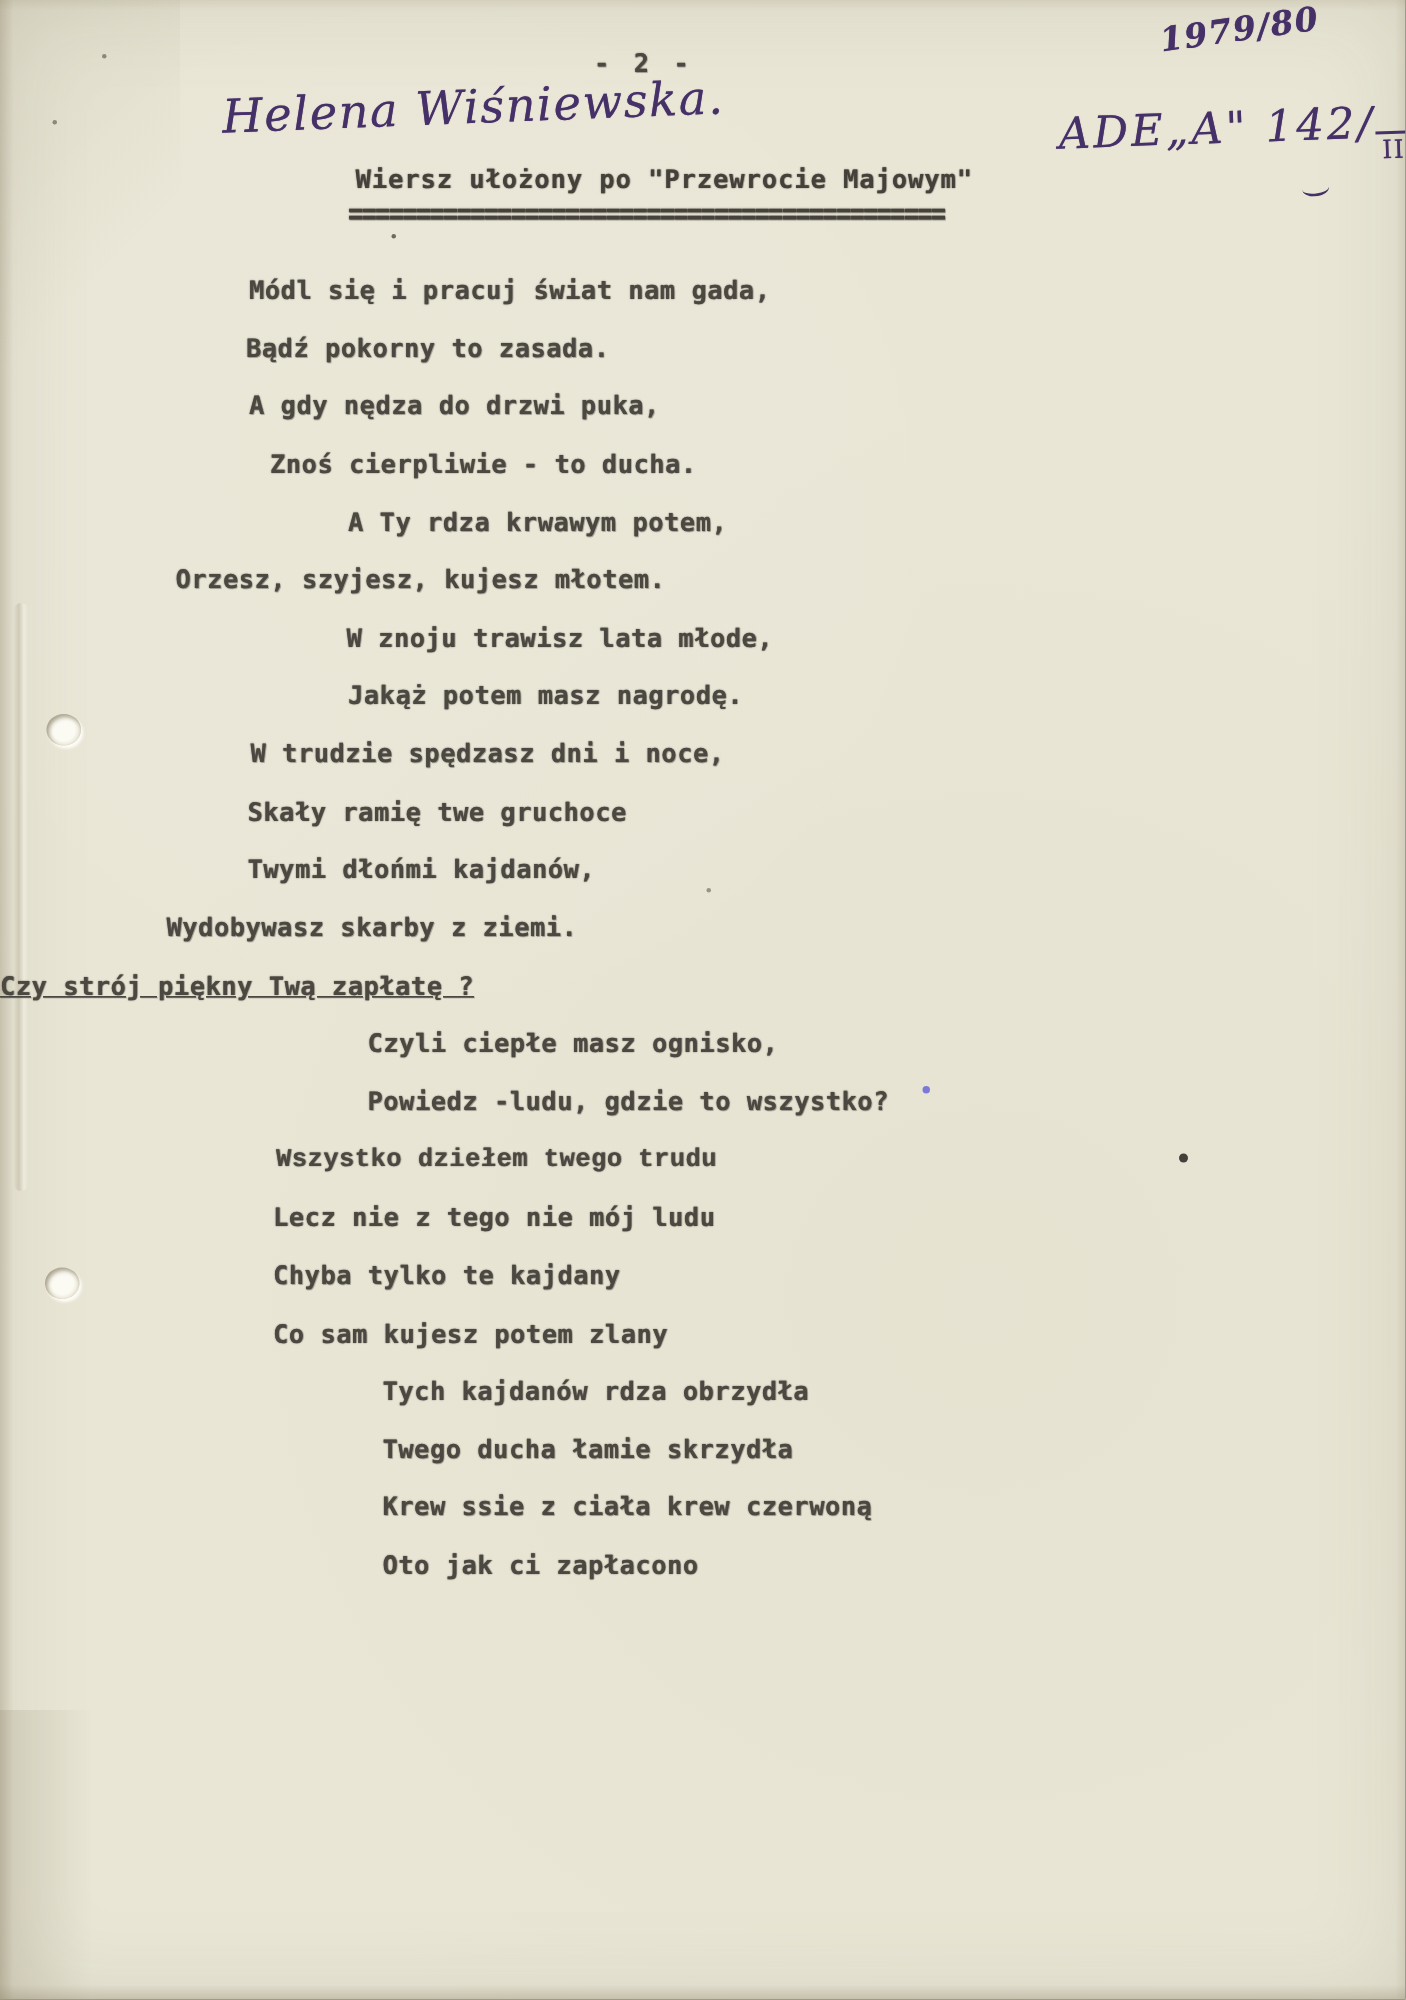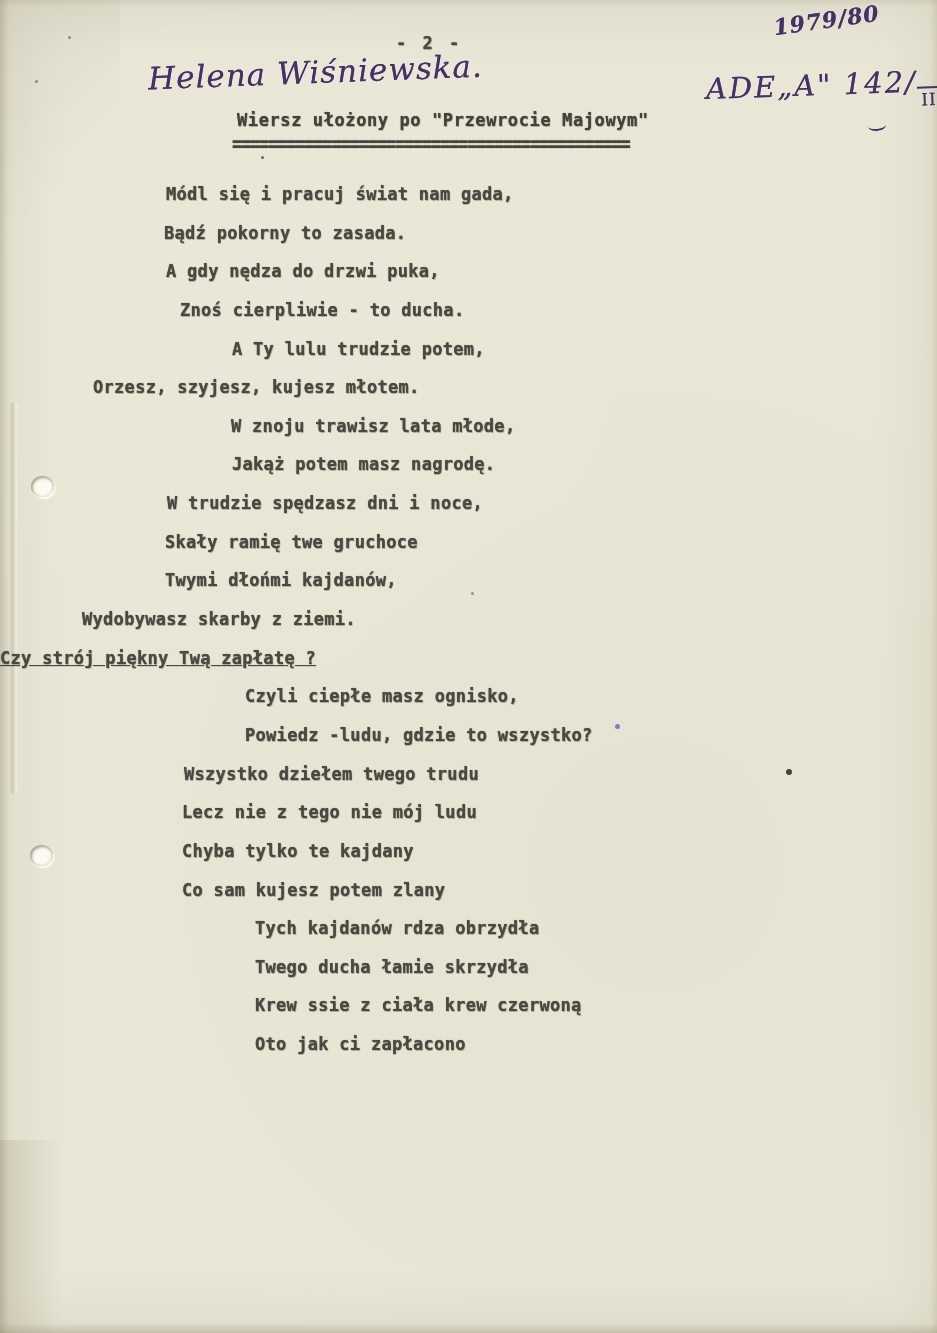--- a/index.html
+++ b/index.html
@@ -84,32 +84,32 @@
   <div class="pen-hook" style="left:868px; top:120px;"></div>
 
   <div class="typed doc-title" style="left:237px; top:110px;">Wiersz ułożony po "Przewrocie Majowym"</div>
   <div class="typed title-underline" style="left:232px; top:133px;">============================================</div>
 
   <div class="poem">
       <div class="poem-line" style="padding-left: 166px;">Módl się i pracuj świat nam gada,</div>
       <div class="poem-line" style="padding-left: 164px;">Bądź pokorny to zasada.</div>
       <div class="poem-line" style="padding-left: 166px;">A gdy nędza do drzwi puka,</div>
       <div class="poem-line" style="padding-left: 180px;">Znoś cierpliwie - to ducha.</div>
-      <div class="poem-line" style="padding-left: 232px;">A Ty lulu trudzie potem,</div>
-      <div class="poem-line" style="padding-left: 93px;">Orzesz, szyjesz, kujesz młotem.</div>
+      <div class="poem-line" style="padding-left: 232px;">A Ty rdza krwawym potem,</div>
+      <div class="poem-line" style="padding-left: 117px;">Orzesz, szyjesz, kujesz młotem.</div>
       <div class="poem-line" style="padding-left: 231px;">W znoju trawisz lata młode,</div>
       <div class="poem-line" style="padding-left: 232px;">Jakąż potem masz nagrodę.</div>
       <div class="poem-line" style="padding-left: 167px;">W trudzie spędzasz dni i noce,</div>
       <div class="poem-line" style="padding-left: 165px;">Skały ramię twe gruchoce</div>
       <div class="poem-line" style="padding-left: 165px;">Twymi dłońmi kajdanów,</div>
-      <div class="poem-line" style="padding-left: 82px;">Wydobywasz skarby z ziemi.</div>
+      <div class="poem-line" style="padding-left: 111px;">Wydobywasz skarby z ziemi.</div>
       <div class="poem-line" style=" text-decoration: underline;">Czy strój piękny Twą zapłatę ?</div>
       <div class="poem-line" style="padding-left: 245px;">Czyli ciepłe masz ognisko,</div>
       <div class="poem-line" style="padding-left: 245px;">Powiedz -ludu, gdzie to wszystko?</div>
-      <div class="poem-line" style="padding-left: 184px;">Wszystko dziełem twego trudu</div>
+      <div class="poem-line" style="padding-left: 184px; font-family: Liberation Mono, monospace;">Wszystko dziełem twego trudu</div>
       <div class="poem-line" style="padding-left: 182px;">Lecz nie z tego nie mój ludu</div>
       <div class="poem-line" style="padding-left: 182px;">Chyba tylko te kajdany</div>
       <div class="poem-line" style="padding-left: 182px;">Co sam kujesz potem zlany</div>
       <div class="poem-line" style="padding-left: 255px;">Tych kajdanów rdza obrzydła</div>
       <div class="poem-line" style="padding-left: 255px;">Twego ducha łamie skrzydła</div>
       <div class="poem-line" style="padding-left: 255px;">Krew ssie z ciała krew czerwoną</div>
       <div class="poem-line" style="padding-left: 255px;">Oto jak ci zapłacono</div>
     </div>
 
 <div class="hole" style="left: 31px; top: 476px;"></div>

